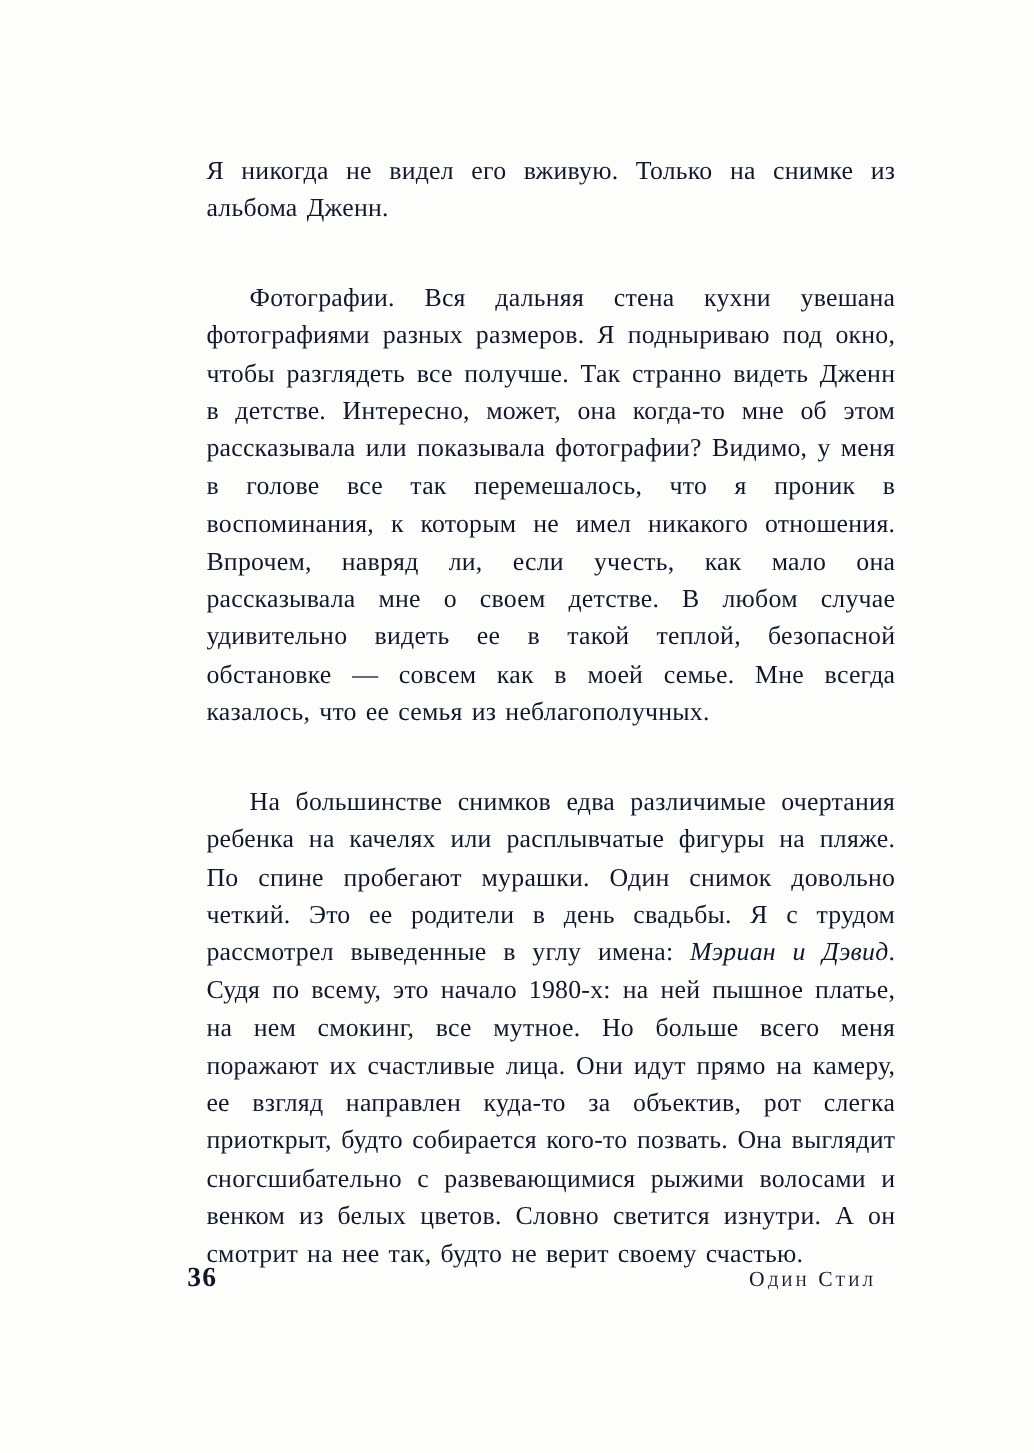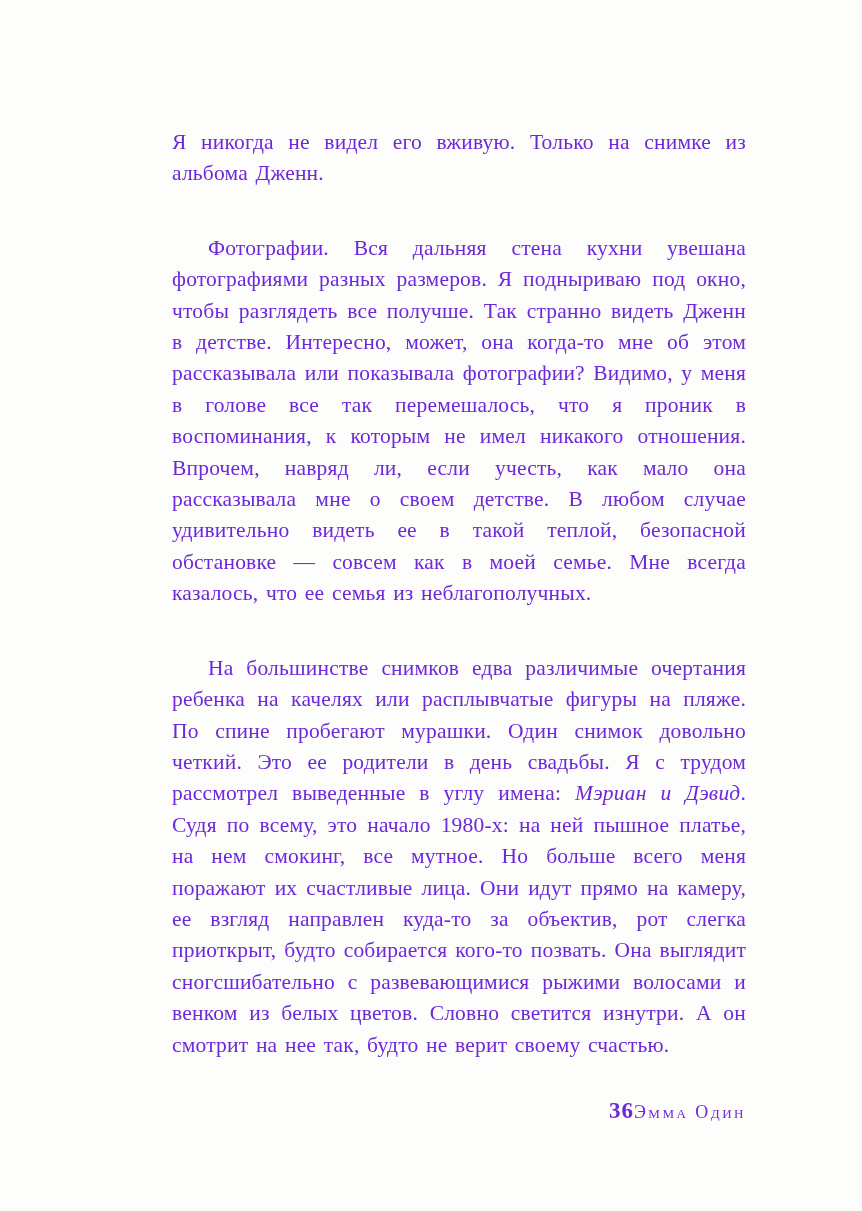--- a/index.html
+++ b/index.html
@@ -5,21 +5,21 @@
   html, body {
     margin: 0;
     padding: 0;
     background: #ffffff;
   }
   .book-page {
     position: relative;
     width: 862px;
     height: 1211px;
     background: #fdfdfc;
-    color: #6d28d9;
+    color: #0f172a;
     font-family: "Liberation Serif", "DejaVu Serif", serif;
     overflow: hidden;
   }
   .text-block {
     position: absolute;
     left: 172px;
     top: 127px;
     width: 574px;
     font-size: 21.5px;
     line-height: 31.4px;
@@ -36,27 +36,26 @@
   }
   .text-block p.indent {
     text-indent: 36px;
     margin-top: 43px;
   }
   .text-block em {
     font-style: italic;
   }
   .page-footer {
     position: absolute;
-    left: 172px;
+    left: 156px;
     width: 574px;
     top: 1052px;
     display: flex;
-    justify-content: flex-end;
+    justify-content: space-between;
     align-items: baseline;
-    margin-top: 46px;
   }
   .page-number {
     font-size: 23px;
     font-weight: bold;
     letter-spacing: 1px;
   }
   .author-name {
     font-size: 18px;
     font-variant: small-caps;
     letter-spacing: 2.5px;
@@ -68,16 +67,16 @@
 <div class="book-page">
 
   <div class="text-block">
     <p>Я никогда не видел его вживую. Только на снимке из альбома Дженн.</p>
     <p class="indent">Фотографии. Вся дальняя стена кухни увешана фотографиями разных размеров. Я подныриваю под окно, чтобы разглядеть все получше. Так странно видеть Дженн в детстве. Интересно, может, она когда-то мне об этом рассказывала или показывала фотографии? Видимо, у меня в голове все так перемешалось, что я проник в воспоминания, к которым не имел никакого отношения. Впрочем, навряд ли, если учесть, как мало она рассказывала мне о своем детстве. В любом случае удивительно видеть ее в такой теплой, безопасной обстановке — совсем как в моей семье. Мне всегда казалось, что ее семья из неблагополучных.</p>
     <p class="indent"><span>На большинстве снимков едва различимые очертания ребенка на качелях или расплывчатые фигуры на пляже. По спине пробегают мурашки. Один снимок довольно четкий. Это ее родители в день свадьбы. Я с трудом рассмотрел выведенные в углу имена: </span><em>Мэриан и Дэвид</em><span>. Судя по всему, это начало 1980-х: на ней пышное платье, на нем смокинг, все мутное. Но больше всего меня поражают их счастливые лица. Они идут прямо на камеру, ее взгляд направлен куда-то за объектив, рот слегка приоткрыт, будто собирается кого-то позвать. Она выглядит сногсшибательно с развевающимися рыжими волосами и венком из белых цветов. Словно светится изнутри. А он смотрит на нее так, будто не верит своему счастью.</span></p>
   </div>
 
   <div class="page-footer">
     <span class="page-number">36</span>
-    <span class="author-name">Эмма Один</span>
+    <span class="author-name">Один Стил</span>
   </div>
 
 </div>
 
 </body></html>

